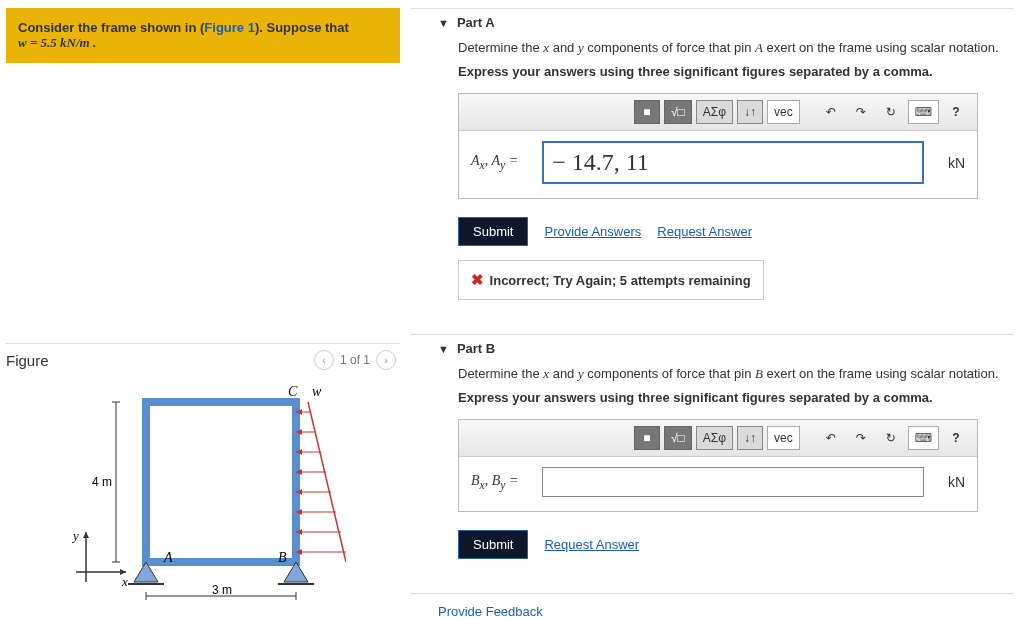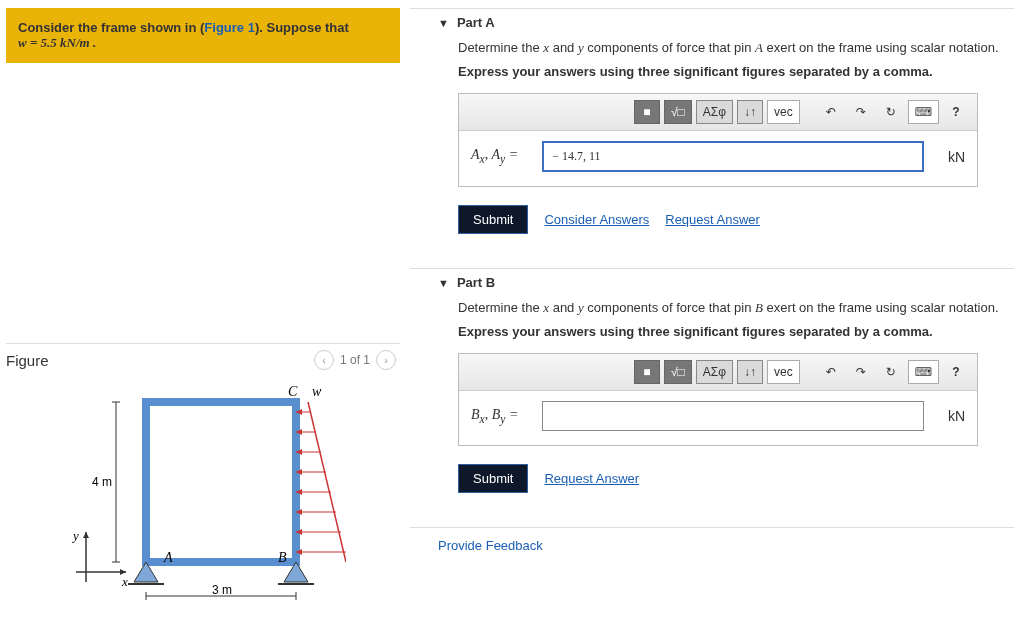--- a/index.html
+++ b/index.html
@@ -23,21 +23,21 @@
   .part-body p { margin-bottom: 8px; }
   .bold { font-weight: bold; }
   .toolbar-wrap { padding: 6px 0; }
   .toolbar-box { border: 1px solid #bbb; display: inline-block; width: 520px; background: #fff; }
   .toolbar { background: linear-gradient(#f7f7f7,#e6e6e6); padding: 6px 8px; border-bottom: 1px solid #ccc; display: flex; align-items: center; gap: 4px; justify-content: flex-end; }
   .tool-btn { border: 1px solid #aaa; background: #fff; padding: 3px 6px; font-size: 12px; min-width: 26px; height: 24px; display: inline-flex; align-items: center; justify-content: center; }
   .tool-btn.grey { background: #dadada; border-color: #888; }
   .tool-btn.dark { background: #777; color: #fff; border-color: #666; }
   .answer-row { display: flex; align-items: center; padding: 10px 12px 14px 12px; gap: 24px; }
   .answer-label { font-family: 'Times New Roman', serif; font-style: italic; font-size: 14px; }
-  .answer-field { flex: 1; border: 1px solid #888; padding: 6px 8px; min-height: 30px; font-family: 'Times New Roman', serif; font-size: 12px; }
+  .answer-field { flex: 1; border: 1px solid #888; padding: 6px 8px; min-height: 30px; font-family: 'Times New Roman', serif; font-size: 24px; }
   .answer-field.active { border: 2px solid #3b6fc1; }
   .unit { font-size: 14px; }
   .submit-row { padding-top: 12px; display: flex; align-items: center; gap: 16px; }
   .submit-btn { background: #0f172a; color: #fff; border: 1px solid #2e5f9e; padding: 6px 14px; font-size: 13px; }
   .link { color: #1a5fb4; text-decoration: underline; font-size: 13px; cursor: pointer; }
   .feedback-box { border: 1px solid #ccc; padding: 10px 12px; margin-top: 14px; display: inline-block; font-weight: bold; }
   .feedback-box .x { color: #c62828; font-size: 15px; margin-right: 6px; }
   .provide-feedback { color: #1a5fb4; padding: 10px 0 10px 28px; font-size: 13px; }
   hr.sep { border: none; border-top: 1px solid #ddd; margin: 14px 0 0 0; }
 </style>
@@ -143,24 +143,27 @@
           <div class="answer-row">
             <span class="answer-label"><i>A<sub>x</sub></i>, <i>A<sub>y</sub></i> =</span>
             <div class="answer-field active">− 14.7, 11</div>
             <span class="unit">kN</span>
           </div>
         </div>
       </div>
 
       <div class="submit-row">
         <button class="submit-btn">Submit</button>
-        <span class="link">Consider Answers</span>
+        <span class="link">Provide Answers</span>
         <span class="link">Request Answer</span>
       </div>
 
+      <div class="feedback-box">
+        <span class="x">✖</span><span>Incorrect; Try Again; 5 attempts remaining</span>
+      </div>
     </div>
 
     <hr class="sep">
 
     <div class="part-header" style="border-top:none">
       <span class="caret">▼</span>
       <span class="part-title">Part B</span>
     </div>
     <div class="part-body">
       <p>

